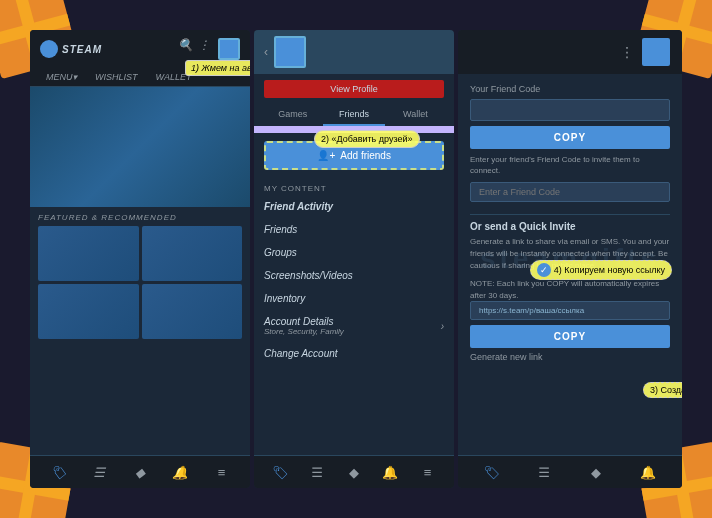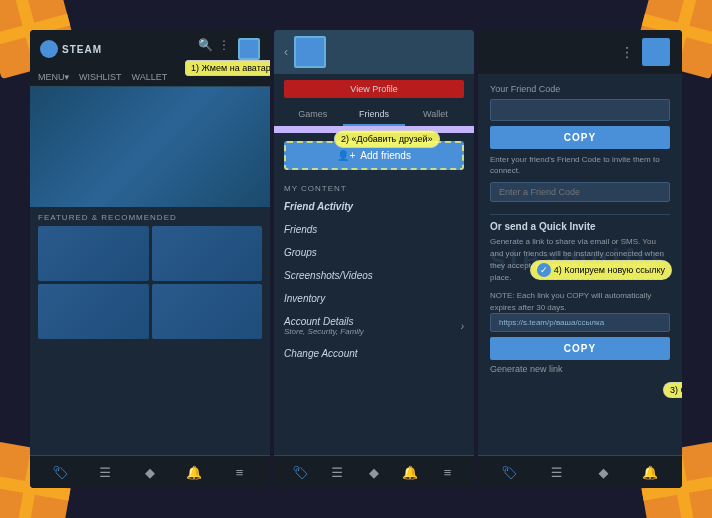--- a/index.html
+++ b/index.html
@@ -48,26 +48,27 @@
       top: 30px;
       left: 30px;
       right: 30px;
       bottom: 30px;
       display: flex;
       gap: 4px;
     }
 
     
     .left-panel {
-      width: 240px;
+      width: 220px;
       background: #1b2838;
       border-radius: 4px;
       overflow: hidden;
       flex-shrink: 0;
       position: relative;
+      font-style: italic;
     }
 
     .steam-header {
       background: #171d25;
       padding: 8px 10px;
       display: flex;
       align-items: center;
       gap: 8px;
     }
     .steam-logo {
@@ -117,21 +118,21 @@
 
     .steam-nav {
       background: #171d25;
       padding: 4px 8px;
       display: flex;
       gap: 10px;
       font-size: 9px;
       color: #8f98a0;
       border-bottom: 1px solid #2a475e;
     }
-    .steam-nav span { cursor: pointer; }
+    .steam-nav span { cursor: pointer; margin-left: 8px; }
 
     .steam-banner {
       width: 100%;
       height: 120px;
       background: linear-gradient(135deg, #1b4a6b 0%, #2a6496 50%, #1b4a6b 100%);
     }
 
     .featured-label {
       padding: 6px 8px 4px;
       font-size: 8px;

